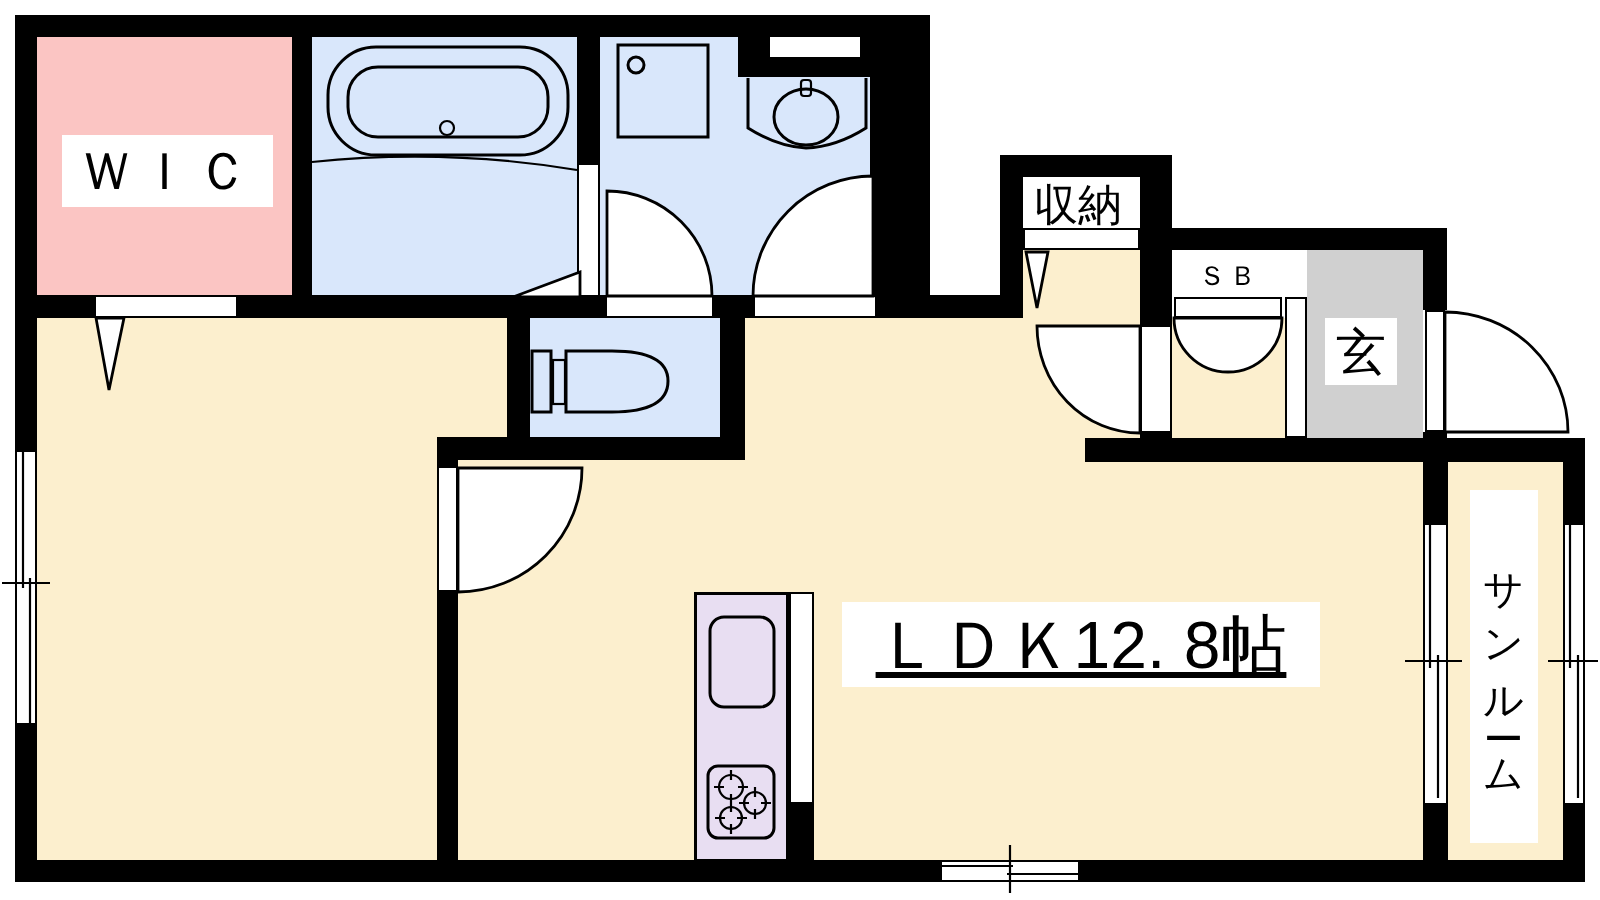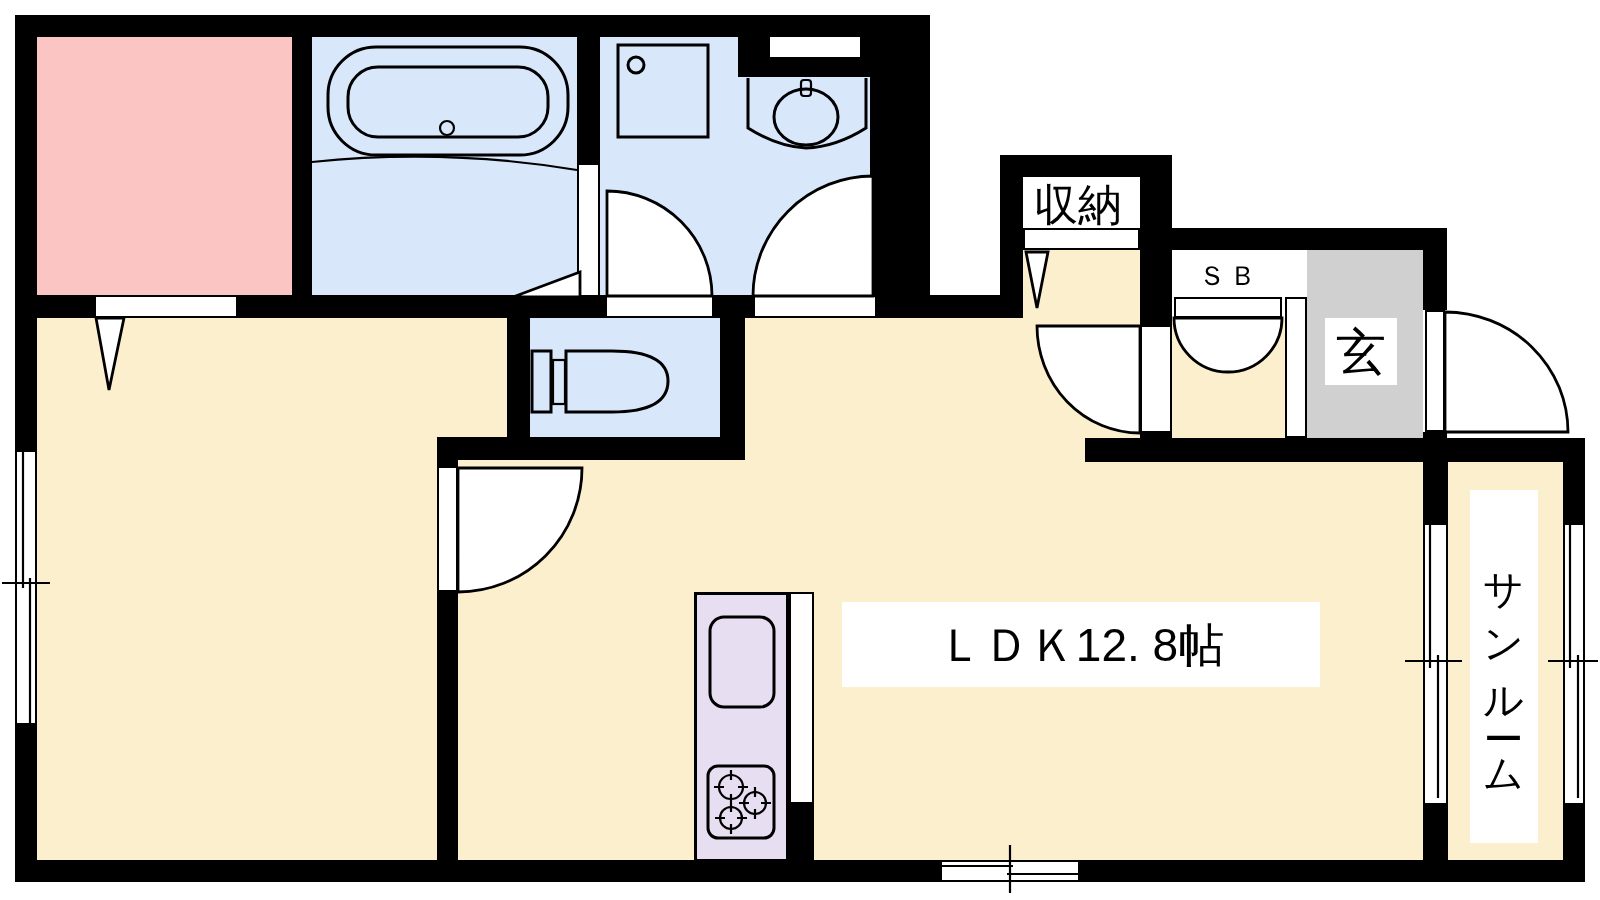--- a/index.html
+++ b/index.html
@@ -137,19 +137,20 @@
     </g>
 
     <g>
       <path class="fx-thin" d="M23,452 V588 M30,578 V723 M2,583 H50"></path>
       <path class="fx-thin" d="M942,866 H1013 M1007,874 H1078 M1010,845 V893"></path>
       <path class="fx-thin" d="M1430,525 V668 M1438,655 V798 M1405,661 H1462"></path>
       <path class="fx-thin" d="M1570,525 V668 M1578,655 V798 M1548,661 H1598"></path>
     </g>
   </svg>
 
-  <div class="lab" style="left:842px;top:602px;width:478px;height:85px;font-size:46px;">ＬＤＫ12. 8帖</div>
+  <div class="lab" style="left:62px;top:135px;width:211px;height:72px;font-size:52px;letter-spacing:6px;">ＷＩＣ</div>
+  <div class="lab" style="left:842px;top:602px;width:478px;height:85px;font-size:66px;text-decoration:underline;">ＬＤＫ12. 8帖</div>
   <div class="lab" style="left:1035px;top:185px;width:86px;height:40px;font-size:44px;">収納</div>
   <div class="lab" style="left:1187px;top:258px;width:85px;height:37px;font-size:27px;letter-spacing:4px;">ＳＢ</div>
   <div class="lab" style="left:1325px;top:318px;width:72px;height:67px;font-size:50px;">玄</div>
   <div class="lab vert" style="left:1470px;top:490px;width:68px;height:353px;font-size:40px;">サンルーム</div>
 
 </div>
 
 </body></html>

